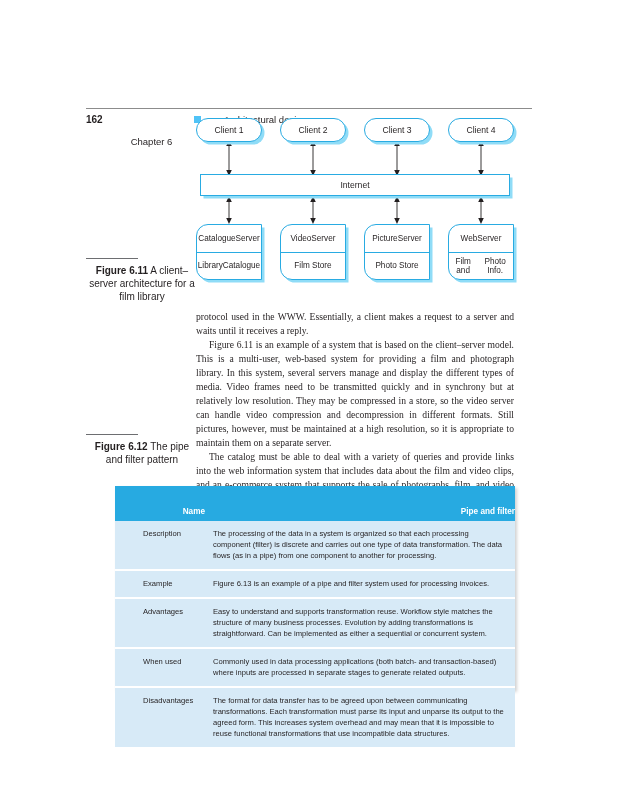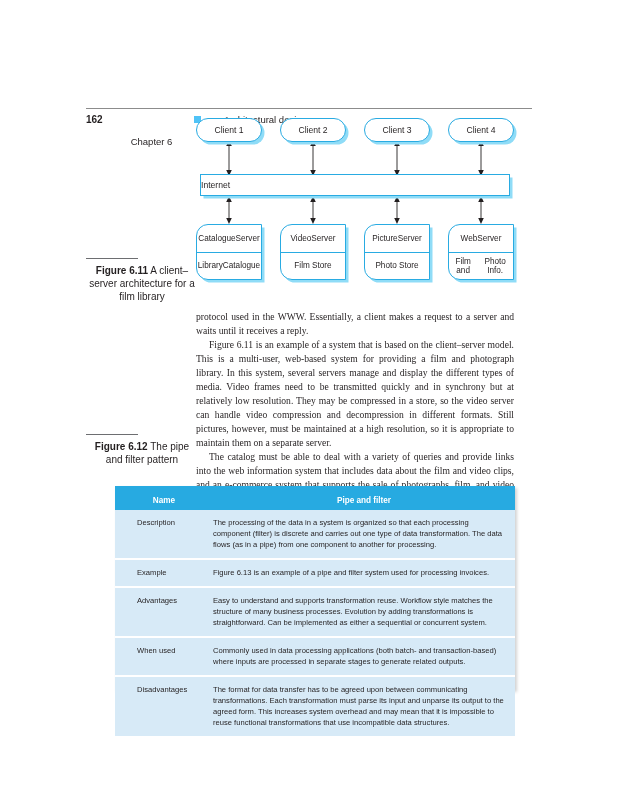--- a/index.html
+++ b/index.html
@@ -106,20 +106,21 @@
   .internet-bar {
     position: absolute;
     left: 4px;
     top: 56px;
     width: 310px;
     height: 22px;
     border: 1.4px solid #29abe2;
     background: #ffffff;
     display: flex;
     align-items: center;
+    justify-content: center;
     font-size: 8.6px;
     color: #231f20;
     box-shadow: 3px 3px 0 -0.5px #8fdcf7;
     z-index: 2;
   }
 
   
   .conn {
     position: absolute;
     width: 10px;
@@ -168,33 +169,33 @@
     top: 486px;
     width: 400px;
     border-collapse: collapse;
     font-size: 7.6px;
     color: #231f20;
   }
   .pattern-table th {
     background: #27aae1;
     color: #ffffff;
     font-weight: bold;
-    text-align: center;
+    text-align: right;
     font-size: 8.2px;
-    padding: 10px 0 5px 8px;
+    padding: 21px 0 5px 8px;
   }
   .pattern-table th.col-name { width: 90px; }
   .pattern-table td {
     background: #d7eaf7;
     vertical-align: top;
     padding: 7px 10px 8px 8px;
     line-height: 1.45;
     border-bottom: 2px solid #ffffff;
   }
-  .pattern-table td.cell-label { width: 90px; padding-left: 22px; }
+  .pattern-table td.cell-label { width: 90px; padding-left: 28px; }
   .pattern-table tr:last-child td { border-bottom: none; }
   .table-shadow {
     position: absolute;
     left: 115px;
     top: 486px;
     width: 400px;
     height: 204px;
     box-shadow: 2px 2px 3px rgba(0,0,0,0.18);
     pointer-events: none;
     z-index: -1;

